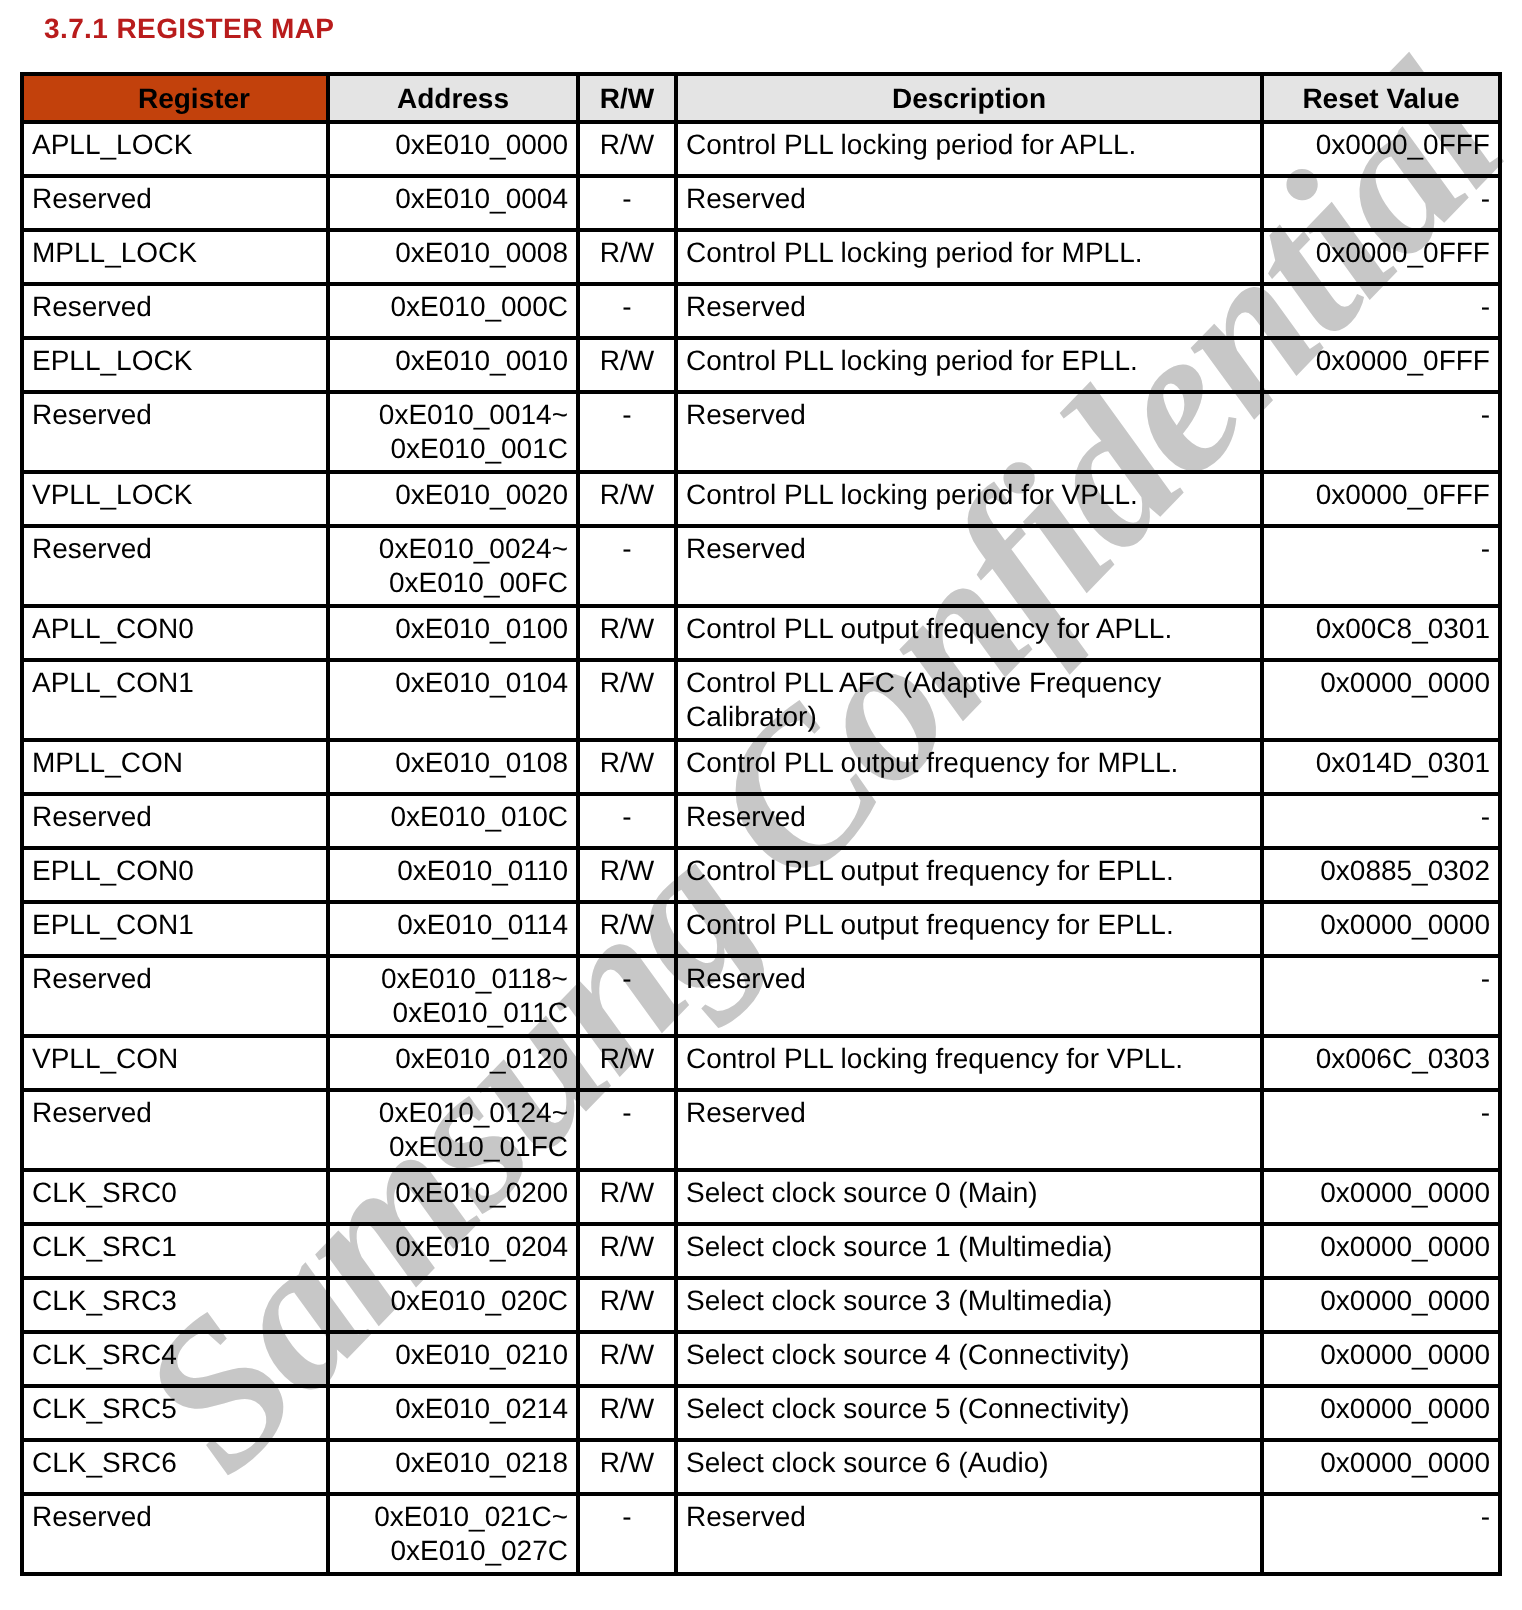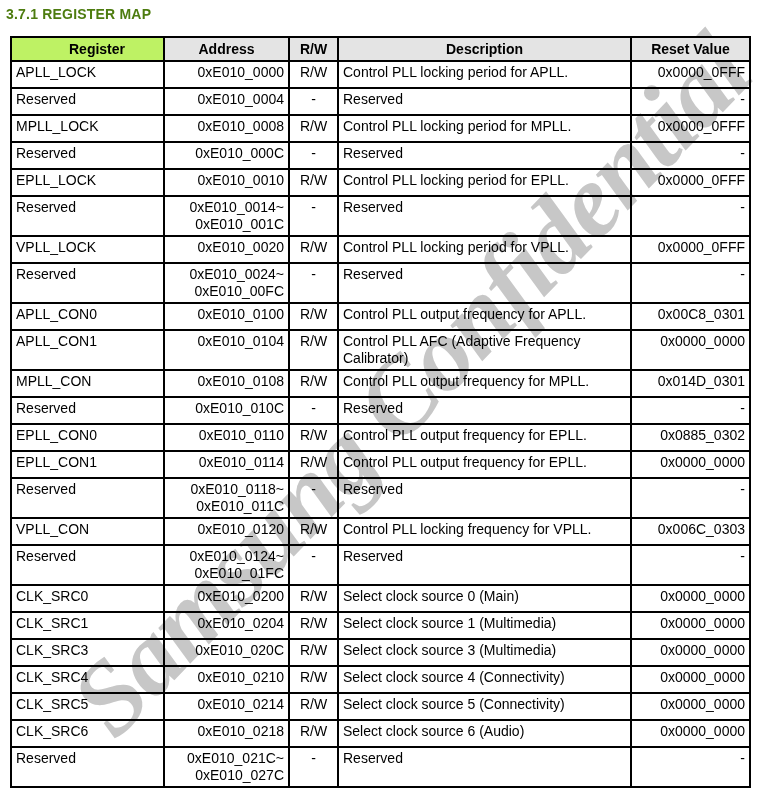--- a/index.html
+++ b/index.html
@@ -31,25 +31,25 @@
     white-space: nowrap;
     z-index: 0;
     pointer-events: none;
   }
   .content {
     position: relative;
     z-index: 1;
   }
   .doc-title {
     position: absolute;
-    left: 6px;
+    left: 22px;
     top: 6px;
     font-size: 14px;
     font-weight: bold;
-    color: #4d7c0f;
+    color: #b91c1c;
     letter-spacing: 0.2px;
   }
   table.regmap {
     position: absolute;
     left: 10px;
     top: 36px;
     border-collapse: collapse;
     table-layout: fixed;
     width: 739px;
     font-size: 14px;
@@ -95,21 +95,21 @@
     <table class="regmap">
       <colgroup>
         <col class="c-register">
         <col class="c-address">
         <col class="c-rw">
         <col class="c-description">
         <col class="c-reset">
       </colgroup>
       <thead>
         <tr>
-          <th style="background: #bef264; padding-left: 21px;">Register</th>
+          <th style="background: #c2410c; padding-left: 21px;">Register</th>
           <th style="background: rgb(228, 228, 228);">Address</th>
           <th style="background: rgb(228, 228, 228);">R/W</th>
           <th style="background: rgb(228, 228, 228);">Description</th>
           <th style="background: rgb(228, 228, 228);">Reset Value</th>
         </tr>
       </thead>
       <tbody id="table-body">
           <tr>
             <td class="col-register">APLL_LOCK</td>
             <td class="col-address">0xE010_0000</td>

